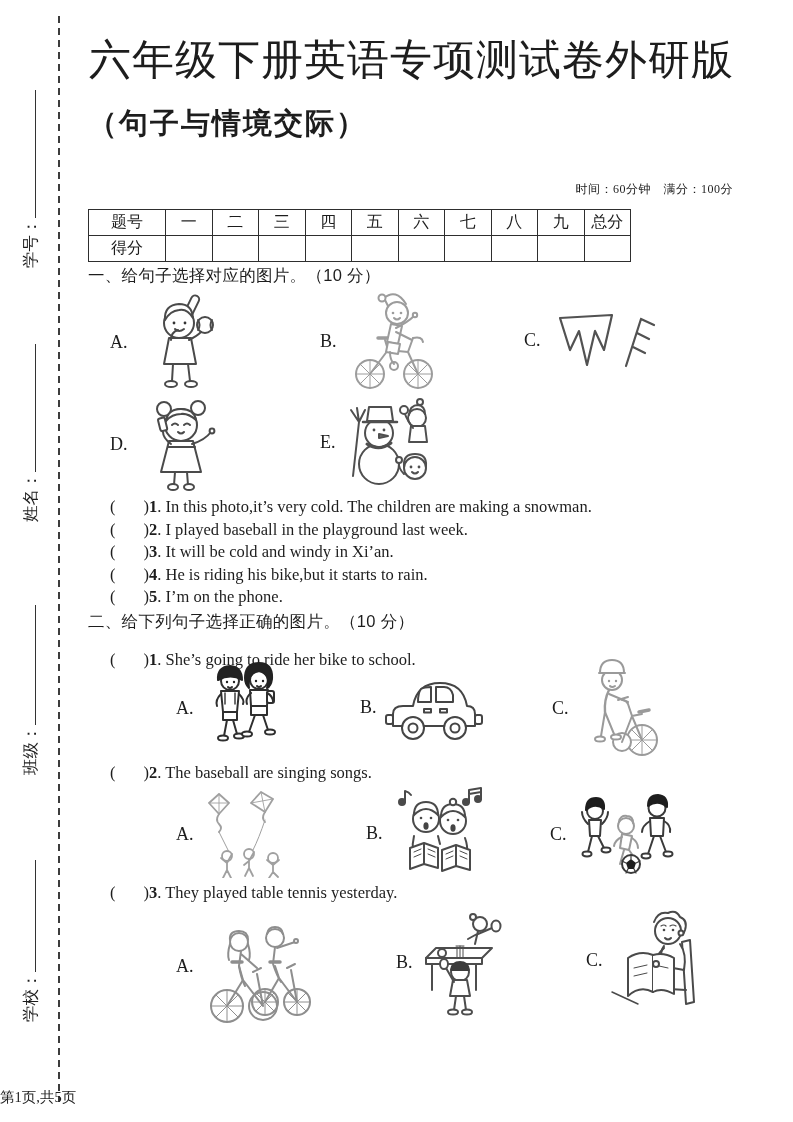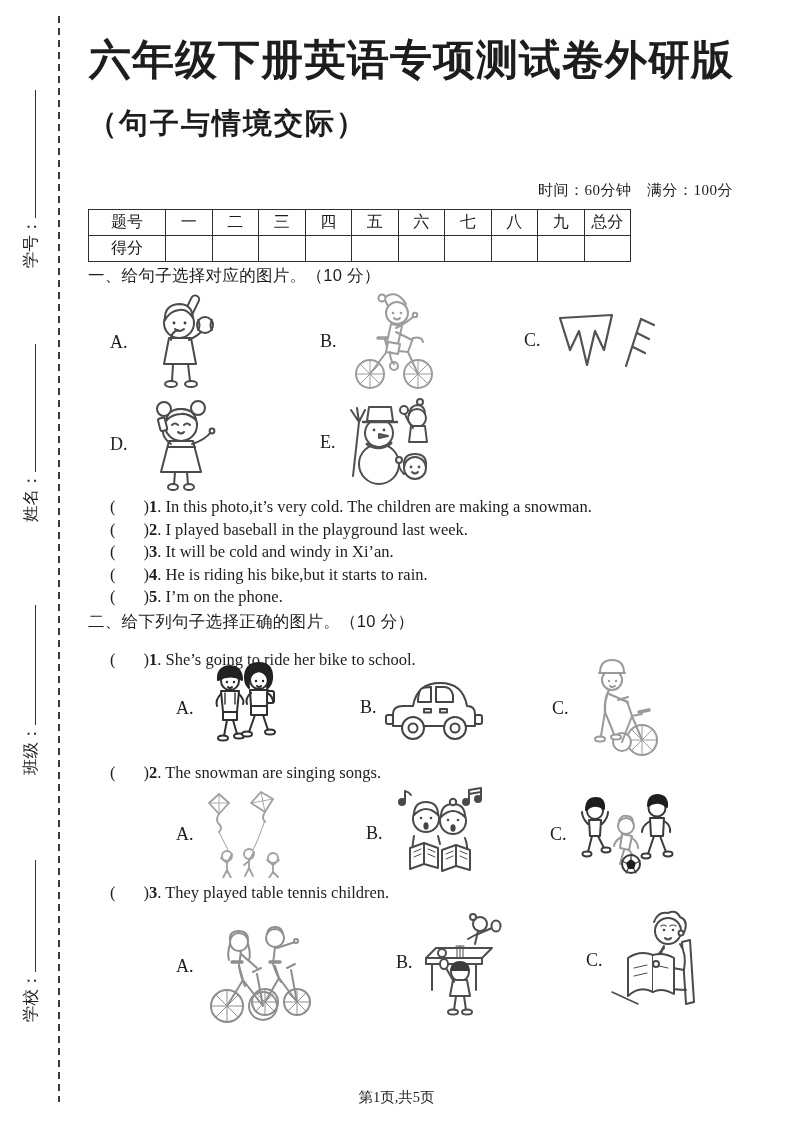--- a/index.html
+++ b/index.html
@@ -6,35 +6,35 @@
   .page { position:relative; width:793px; height:1122px; background:#fff;
           font-family:"Liberation Serif", serif; color:#1d1d1d; overflow:hidden; margin:0 auto; }
   .dash-line { position:absolute; left:58px; top:16px; width:2px; height:1086px;
           background:repeating-linear-gradient(to bottom,#3c3c3c 0 7px, transparent 7px 12px); }
   .mfield { position:absolute; left:42px; height:22px; line-height:22px;
           transform-origin:0 100%; transform:rotate(-90deg);
           font-size:16.5px; white-space:nowrap; }
   .mfield .ul { display:inline-block; border-bottom:1.6px solid #333; height:15px; }
   .content { position:absolute; left:88px; top:0; width:647px; height:1122px; }
   .title { position:absolute; top:32px; left:0; width:100%; text-align:center;
-          font-size:42px; font-weight:700; letter-spacing:1px; }
+          font-size:42px; font-weight:400; letter-spacing:1px; }
   .subtitle { position:absolute; top:104px; left:0; width:100%; text-align:left;
           font-size:29px; font-weight:600; letter-spacing:2px; }
-  .info { position:absolute; top:181px; right:2px; font-size:15px; letter-spacing:0.5px; }
+  .info { position:absolute; top:181px; right:2px; font-size:12px; letter-spacing:0.5px; }
   table.score { position:absolute; top:209px; left:0; width:543px;
           border-collapse:collapse; table-layout:fixed; font-size:16px; }
   table.score td { border:1.5px solid #2e2e2e; height:25px; text-align:center; padding:0; }
   .sec-h { position:absolute; left:0; font-family:"Liberation Sans", sans-serif;
           font-weight:400; font-size:16.5px; letter-spacing:0.3px; }
   .opt { position:absolute; display:flex; align-items:center; gap:7px; }
   .olabel { font-size:18px; }
   .tline { position:absolute; left:22px; font-size:16.5px; white-space:nowrap; }
   .pgap { display:inline-block; width:28px; }
   .tnum { font-weight:700; }
-  .footer { position:absolute; top:1088px; left:0; width:100%; text-align:center; font-size:14.5px; }
+  .footer { position:absolute; top:1088px; left:0; width:100%; text-align:left; font-size:14.5px; }
   svg.ill { display:block; }
 </style>
 </head>
 <body>
 
 <div class="page">
 
   <div class="dash-line"></div>
 
   <div class="mfield" style="top:246px">
@@ -280,21 +280,21 @@
           <path d="M34,30 Q36,32 39,30" fill="none"></path>
           <path d="M33,34 Q28,44 29,56" fill="none" stroke-width="2.4"></path>
           <path d="M33,38 L52,46" fill="none"></path>
           <path d="M29,56 L25,80 M29,56 L38,78" fill="none"></path>
           <ellipse cx="24" cy="83" rx="5" ry="2.6"></ellipse>
             <ellipse cx="40" cy="81" rx="5" ry="2.6"></ellipse>
         </g>
       </svg>
     </div>
 
-    <div class="tline" style="top:763px"><span>(</span><span class="pgap"></span><span>)</span><span class="tnum">2</span><span>. The snowman are singing songs.</span></div>
+    <div class="tline" style="top:763px"><span>(</span><span class="pgap"></span><span>)</span><span class="tnum">2</span><span>. The baseball are singing songs.</span></div>
 
     <div class="opt" style="left:88px;top:790px">
       <span class="olabel">A.</span>
       <svg class="ill" width="98" height="88" viewBox="0 0 98 88">
         <g fill="#fff" stroke="#a0a0a0" stroke-width="1.8" stroke-linecap="round" stroke-linejoin="round">
           <path d="M18,4 L28,13 L18,24 L8,13 Z"></path>
           <path d="M18,4 L18,24 M8,13 L28,13" stroke-width="0.9" fill="none"></path>
           <path d="M18,24 Q14,30 18,34 Q22,38 18,42" fill="none"></path>
           <path d="M60,2 L72,9 L64,22 L50,13 Z"></path>
           <path d="M60,2 L64,22 M50,13 L72,9" stroke-width="0.9" fill="none"></path>
@@ -362,21 +362,21 @@
           <path d="M80,46 L74,64 M86,46 L92,62" fill="none"></path>
           <ellipse cx="72" cy="66" rx="4.5" ry="2.4"></ellipse>
             <ellipse cx="94" cy="64" rx="4.5" ry="2.4"></ellipse>
           <circle cx="57" cy="74" r="9"></circle>
           <path d="M57,69 L62,73 L60,79 L54,79 L52,73 Z" fill="#1e1e1e" stroke="none"></path>
           <path d="M57,69 L57,65 M62,73 L66,71 M60,79 L62,83 M54,79 L52,83 M52,73 L48,71" stroke-width="1.2" fill="none"></path>
         </g>
       </svg>
     </div>
 
-    <div class="tline" style="top:883px"><span>(</span><span class="pgap"></span><span>)</span><span class="tnum">3</span><span>. They played table tennis children.</span></div>
+    <div class="tline" style="top:883px"><span>(</span><span class="pgap"></span><span>)</span><span class="tnum">3</span><span>. They played table tennis yesterday.</span></div>
 
     <div class="opt" style="left:88px;top:906px">
       <span class="olabel">A.</span>
       <svg class="ill" width="115" height="120" viewBox="0 0 115 120">
         <g fill="#fff" stroke="#8e8e8e" stroke-width="2" stroke-linecap="round" stroke-linejoin="round">
           <circle cx="96" cy="96" r="13"></circle>
           <path d="M96,83 L96,109 M83,96 L109,96 M87,87 L105,105 M87,105 L105,87" stroke-width="1" fill="none"></path>
           <circle cx="64" cy="96" r="13"></circle>
           <path d="M64,83 L64,109 M51,96 L77,96 M55,87 L73,105 M55,105 L73,87" stroke-width="1" fill="none"></path>
           <path d="M64,96 L78,72 L96,96 M78,72 L74,60 M96,96 L90,64 M86,62 L94,58" fill="none"></path>

